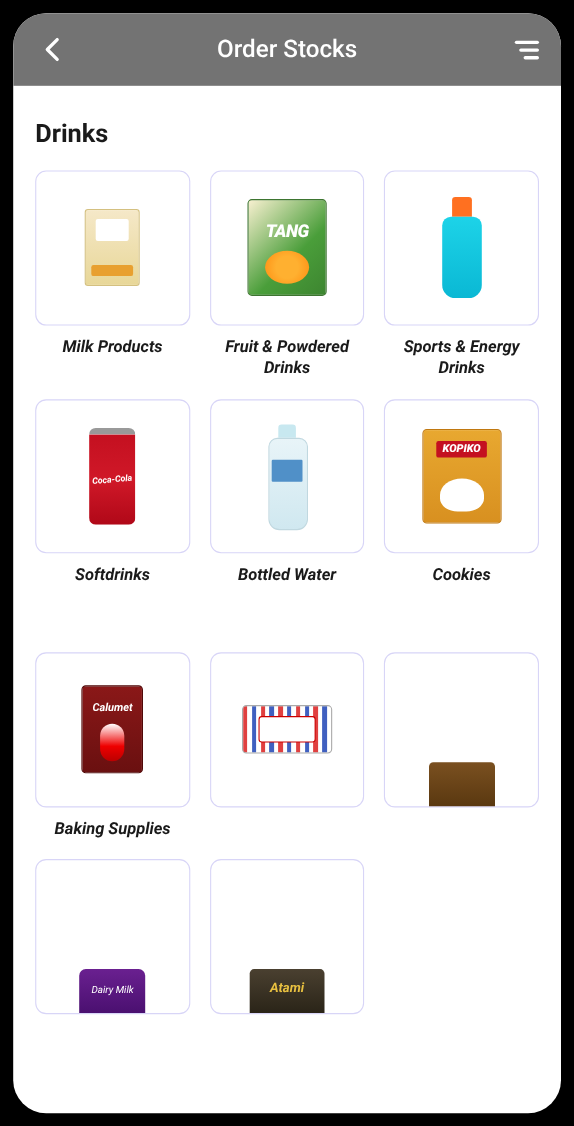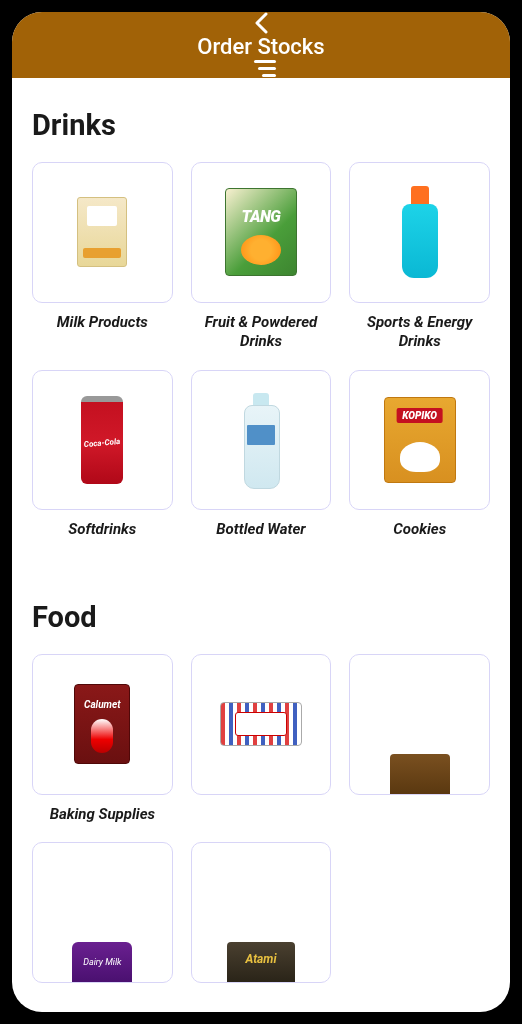--- a/index.html
+++ b/index.html
@@ -29,28 +29,27 @@
     .screen {
       width: 100%;
       height: 100%;
       background: #fff;
       border-radius: 30px;
       overflow: hidden;
       display: flex;
       flex-direction: column;
     }
     .header {
-      background: #a16207;
+      background: #737373;
       height: 66px;
       display: flex;
       align-items: center;
       justify-content: space-between;
       padding: 0 20px;
       color: #fff;
-      flex-direction: column;
     }
     .back-btn {
       width: 30px;
       height: 30px;
       display: flex;
       align-items: center;
       justify-content: center;
       cursor: pointer;
     }
     .header-title {
@@ -75,21 +74,21 @@
     }
     .menu-line:nth-child(1) { width: 22px; }
     .menu-line:nth-child(2) { width: 18px; }
     .menu-line:nth-child(3) { width: 14px; }
     .content {
       flex: 1;
       overflow-y: auto;
       padding: 30px 20px 0;
     }
     .section-title {
-      font-size: 29px;
+      font-size: 23px;
       font-weight: 700;
       color: #1a1a1a;
       margin-bottom: 20px;
     }
     .grid {
       display: grid;
       grid-template-columns: repeat(3, 1fr);
       gap: 18px;
       margin-bottom: 60px;
     }
@@ -448,21 +447,20 @@
         <div class="card">
           <div class="card-image">
               <div class="product-img">
                 <div class="coffee-pack"></div>
               </div>
             </div>
           <div class="card-label">Cookies</div>
         </div>
       </div>
 
-      <div class="section-title">Food</div>
       <div class="grid">
         <div class="card">
           <div class="card-image">
               <div class="product-img">
                 <div class="calumet-pack"></div>
               </div>
             </div>
           <div class="card-label">Baking Supplies</div>
         </div>
         <div class="card">

